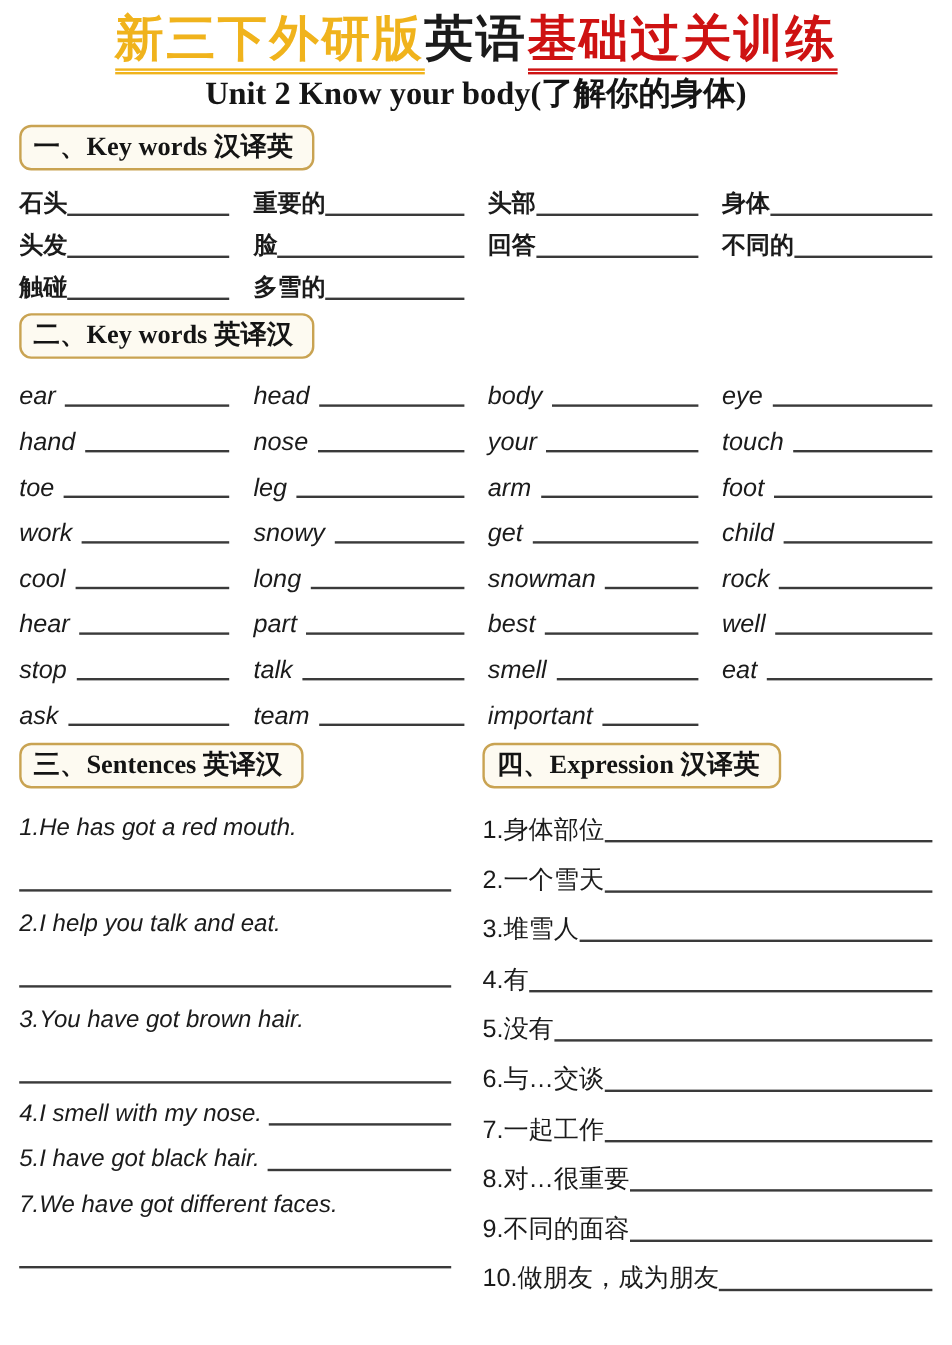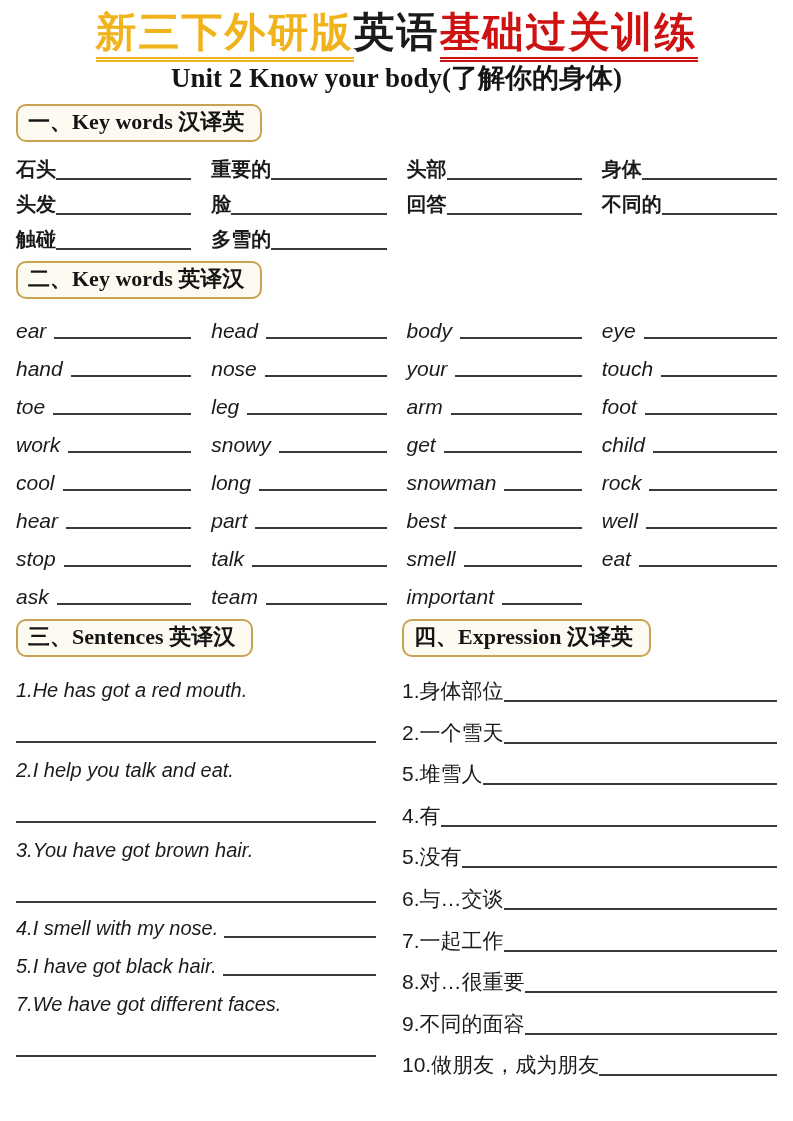--- a/index.html
+++ b/index.html
@@ -281,21 +281,21 @@
       <span class="sec-head">四、Expression 汉译英</span>
       <div class="s4-row">
           <span class="s4-label">1.身体部位</span>
           <span class="blank"></span>
         </div>
       <div class="s4-row">
           <span class="s4-label">2.一个雪天</span>
           <span class="blank"></span>
         </div>
       <div class="s4-row">
-          <span class="s4-label">5.堆雪人</span>
+          <span class="s4-label">3.堆雪人</span>
           <span class="blank"></span>
         </div>
       <div class="s4-row">
           <span class="s4-label">4.有</span>
           <span class="blank"></span>
         </div>
       <div class="s4-row">
           <span class="s4-label">5.没有</span>
           <span class="blank"></span>
         </div>

